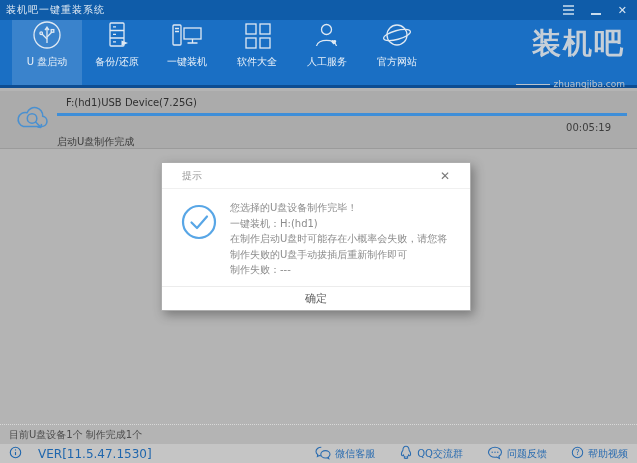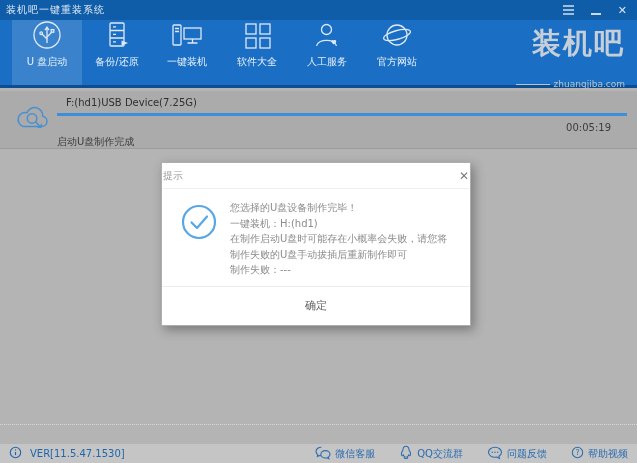--- a/index.html
+++ b/index.html
@@ -40,41 +40,41 @@
   .progress-fill { height:100%; background:#3e8ed8; }
   .dev-status { position:absolute; left:57px; top:31px; font-size:10px; color:#3c3c3c;margin-top:13px; }
   .dev-time { position:absolute; right:26px; top:31px; font-size:10px; color:#3c3c3c; }
 
   
   .main { position:absolute; top:150px; left:0; width:100%; height:274px; background:#b4b4b4; }
 
   
   .dialog { position:absolute; left:161px; top:162px; width:310px; background:#ffffff;
     border:1px solid #aeaeae; box-shadow:3px 4px 10px rgba(50,50,50,0.45); }
-  .dlg-header { height:26px; display:flex; align-items:center; padding:0 1px;
+  .dlg-header { height:26px; display:flex; align-items:center; padding:0 20px;
     font-size:10px; color:#9a9a9a; border-bottom:1px solid #f0f0f0; }
   .dlg-close { margin-left:auto; font-size:12px; color:#7a7a7a; cursor:pointer; line-height:12px; }
   .dlg-body { display:flex; padding:11px 14px 8px 14px; }
   .dlg-icon { flex:none; margin:3px 12px 0 4px; }
   .dlg-text { font-size:10px; line-height:15.5px; color:#8c8c8c; }
-  .dlg-footer { border-top:1px solid #ececec; height:39px; display:flex;
+  .dlg-footer { border-top:1px solid #ececec; height:24px; display:flex;
     align-items:center; justify-content:center; }
   .ok-btn { font-size:11px; color:#5e5e5e; background:none; border:none;
     padding:4px 20px; cursor:pointer; font-family:inherit; }
 
   
   .footer-row { position:absolute; top:424px; left:0; width:100%; height:20px;
     background:#b4b4b4; border-top:1px dotted #d8d8d8; display:flex;
     justify-content:space-between; align-items:center; padding:0 9px;
     font-size:10px; color:#4b4b4b; }
 
   
   .statusbar { position:absolute; top:444px; left:0; width:100%; height:19px;
     background:#c5c5c5; display:flex; align-items:center; padding:0 9px; }
-  .ver { display:flex; align-items:center; gap:8px; font-size:10px; color:#1f66ad; }
+  .ver { display:flex; align-items:center; gap:16px; font-size:12px; color:#1f66ad; }
   .sb-links { margin-left:auto; display:flex; align-items:center; }
   .sb-link { display:flex; align-items:center; gap:4px; margin-left:24px;
     font-size:10px; color:#2a6cb0; cursor:pointer; }
   .sb-link svg { stroke:#2a6cb0; fill:none; stroke-width:1.1; }
 </style>
 </head>
 <body>
 
 <div id="app">
 
@@ -203,20 +203,21 @@
         <div>在制作启动U盘时可能存在小概率会失败，请您将制作失败的U盘手动拔插后重新制作即可</div>
         <div>制作失败：---</div>
       </div>
     </div>
     <div class="dlg-footer">
       <button class="ok-btn">确定</button>
     </div>
   </div>
 
   <div class="footer-row">
+    <span>目前U盘设备1个 制作完成1个</span>
   </div>
 
   <div class="statusbar">
     <span class="ver">
       <span>
         <svg width="13" height="13" viewBox="0 0 14 14" fill="none" stroke="#1f66ad" stroke-width="1.2">
           <circle cx="7" cy="7" r="5.6"></circle>
           <path d="M7 6.4 v3.4"></path>
           <circle cx="7" cy="4.2" r="0.7" fill="#1f66ad" stroke="none"></circle>
         </svg>

